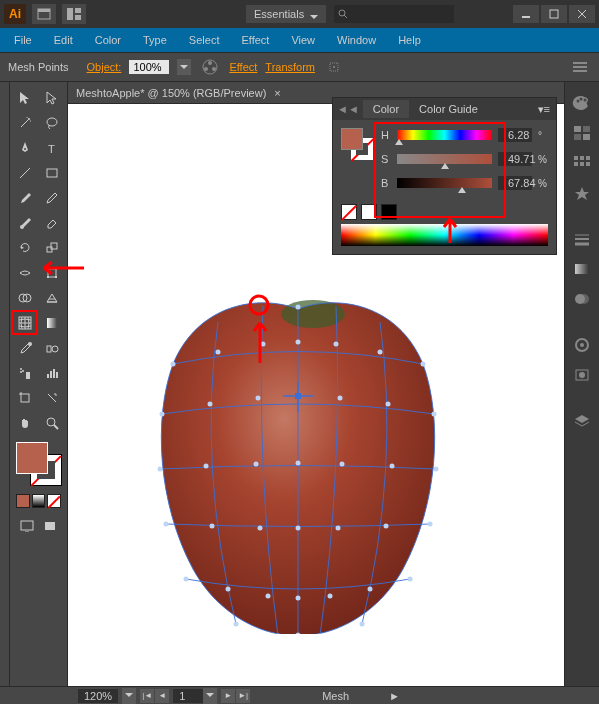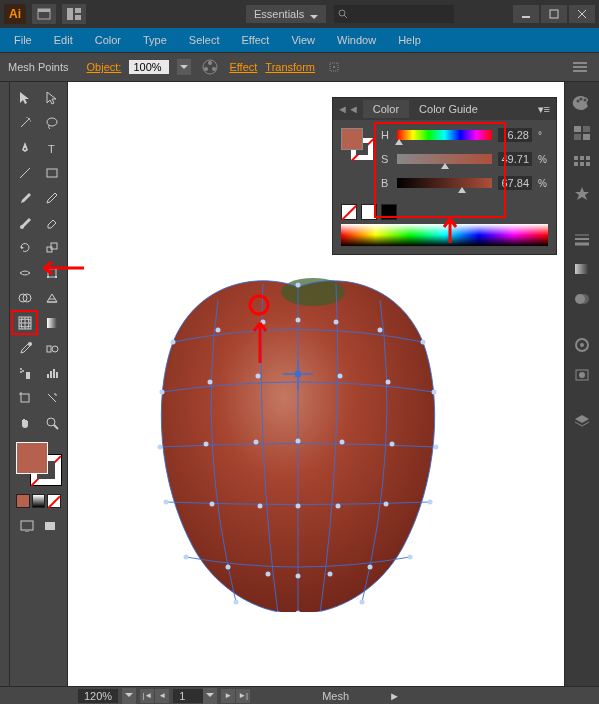--- a/index.html
+++ b/index.html
@@ -68,21 +68,21 @@
 .cp-sw-s::after { content:''; position: absolute; inset: 5px; background: #474747; }
 .cp-sw-s::before { content:''; position: absolute; width: 140%; height: 1.5px; background: red; top: 50%; left: -20%; transform: rotate(-45deg); }
 .hsb-group { flex: 1; }
 .hsb-row { display: flex; align-items: center; gap: 6px; margin-bottom: 10px; }
 .hsb-label { width: 10px; }
 .hsb-slider { flex: 1; height: 10px; position: relative; }
 .hsb-slider-h { background: linear-gradient(to right, #f00, #ff0, #0f0, #0ff, #00f, #f0f, #f00); }
 .hsb-slider-s { background: linear-gradient(to right, #888, #ad4f3b); }
 .hsb-slider-b { background: linear-gradient(to right, #000, #ad4f3b); }
 .hsb-thumb { position: absolute; top: 9px; width: 0; height: 0; border-left: 4px solid transparent; border-right: 4px solid transparent; border-bottom: 6px solid #ccc; transform: translateX(-50%); }
-.hsb-val { width: 34px; background: #2f2f2f; color: #ccc; padding: 1px 3px; text-align: right; }
+.hsb-val { width: 34px; background: #2f2f2f; color: #ccc; padding: 1px 10px; text-align: right; }
 .hsb-unit { width: 10px; color: #ccc; font-size: 10px; }
 .cp-none-row { display: flex; gap: 4px; margin: 4px 0; }
 .cp-none-sw { width: 16px; height: 16px; border: 1px solid #222; position: relative; }
 .cp-spectrum { height: 22px; background: linear-gradient(to right, #f00, #ff0, #0f0, #0ff, #00f, #f0f, #f00); margin-top: 2px; }
 .cp-spectrum-v { height: 22px; background: linear-gradient(to bottom, rgba(255,255,255,1), rgba(255,255,255,0) 50%, rgba(0,0,0,0) 50%, rgba(0,0,0,1)); }
 
 .copyright { position: absolute; bottom: 28px; right: 45px; font-style: italic; font-weight: bold; color: #000; font-size: 11px; z-index: 40; }
 
 .statusbar { height: 18px; background: #474747; border-top: 1px solid #2a2a2a; display: flex; align-items: center; font-size: 10px; padding-left: 78px; }
 .zoom-box { background: #2f2f2f; padding: 1px 6px; margin-right: 4px; }
@@ -417,20 +417,24 @@
         </div>
       <div class="tool">
           <svg width="14" height="12">
             <rect x="2" y="2" width="10" height="8" fill="#ccc"></rect>
           </svg>
         </div>
     </div>
   </div>
 
   <div class="canvas-area">
+    <div class="doc-tab">
+      <span>MeshtoApple* @ 150% (RGB/Preview)</span>
+      <span class="doc-tab-close">×</span>
+    </div>
     <div class="canvas">
 
       <svg class="apple-svg" width="360" height="360">
         <defs>
           <radialGradient id="apple-grad" cx="45%" cy="35%" r="70%">
             <stop offset="0%" stop-color="#c47863"></stop>
             <stop offset="35%" stop-color="#a6442f"></stop>
             <stop offset="100%" stop-color="#6e2418"></stop>
           </radialGradient>
         </defs>

